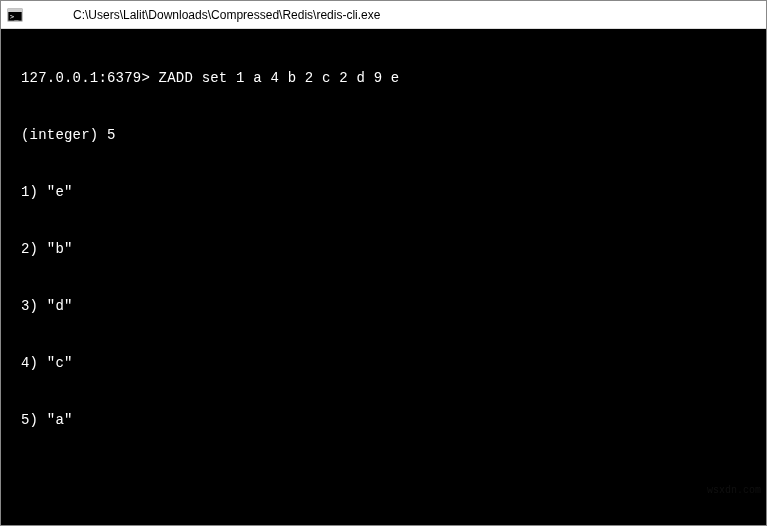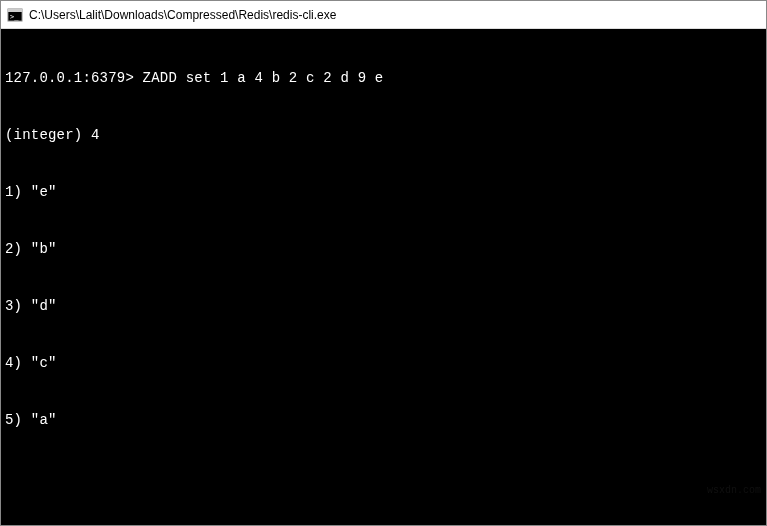--- a/index.html
+++ b/index.html
@@ -28,27 +28,28 @@
       height: 16px;
       margin-right: 6px;
       display: inline-flex;
       align-items: center;
       justify-content: center;
     }
     .title-bar .title-text {
       font-family: "Segoe UI", Tahoma, sans-serif;
       font-size: 12px;
       color: #000;
+      margin-left: 44px;
     }
     .terminal {
       background: #000000;
       color: #ffffff;
       font-size: 14px;
       line-height: 19px;
-      padding: 2px 4px;
+      padding: 2px 20px;
       height: calc(100% - 28px);
       white-space: pre;
       overflow: hidden;
       letter-spacing: 0.2px;
     }
     .line {
       display: block;
     }
     .watermark {
       position: absolute;
@@ -69,21 +70,21 @@
       <rect x="1" y="2" width="14" height="12" fill="#000" stroke="#888" stroke-width="1"></rect>
       <rect x="1" y="2" width="14" height="3" fill="#ccc"></rect>
       <text x="3" y="12" font-size="7" fill="#fff" font-family="monospace">&gt;_</text>
     </svg>
   </span>
   <span class="title-text">C:\Users\Lalit\Downloads\Compressed\Redis\redis-cli.exe</span>
 </div>
 
 <div class="terminal">
   <span class="line">127.0.0.1:6379&gt; ZADD set 1 a 4 b 2 c 2 d 9 e</span>
-  <span class="line">(integer) 4</span>
+  <span class="line">(integer) 5</span>
   <span class="line">1) "e"</span>
   <span class="line">2) "b"</span>
   <span class="line">3) "d"</span>
   <span class="line">4) "c"</span>
   <span class="line">5) "a"</span>
   
   
   
   
   

